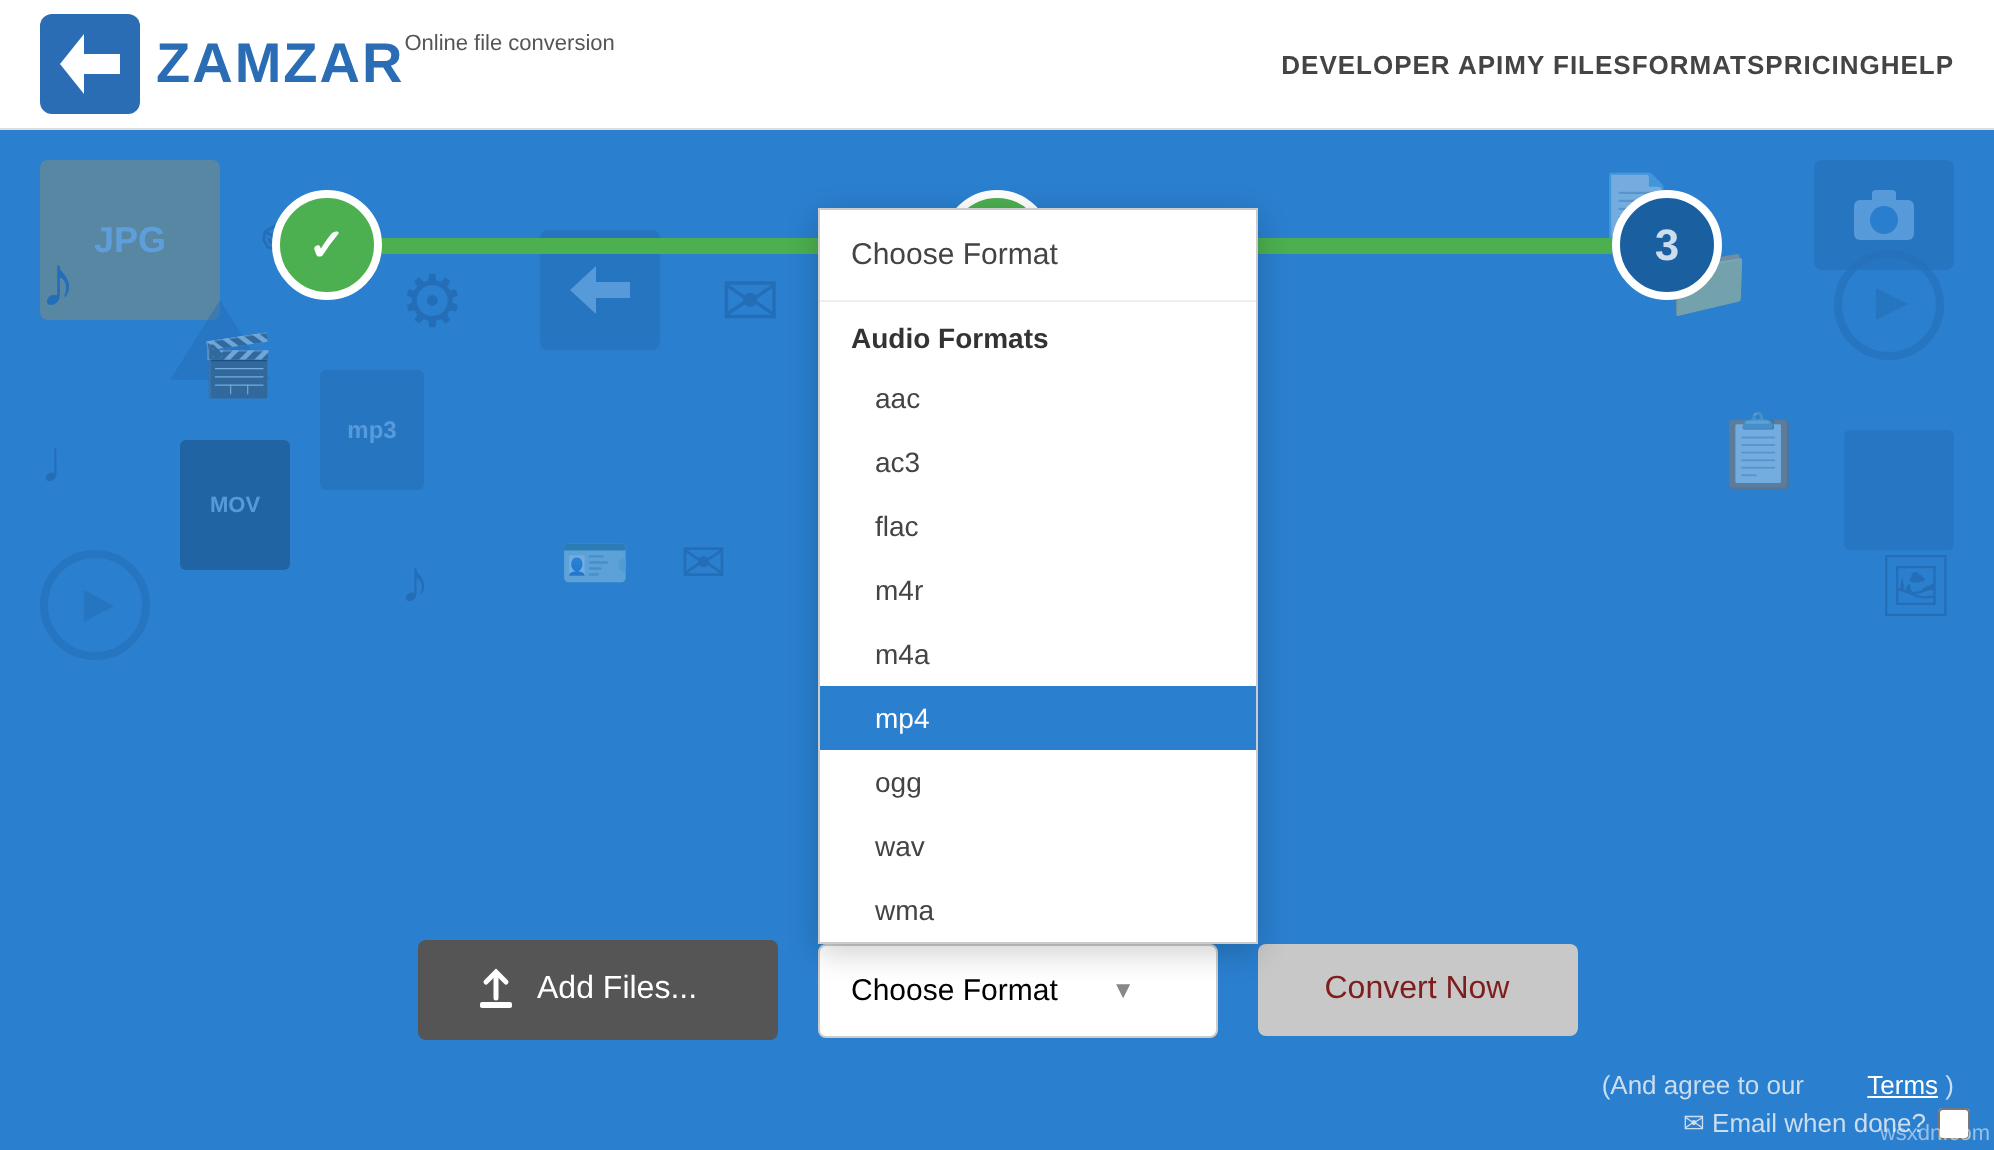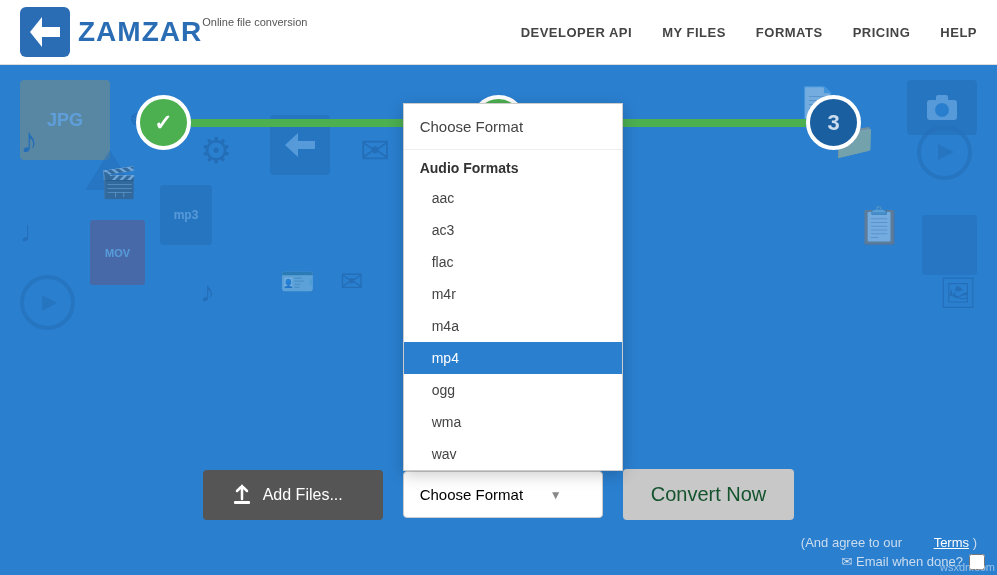--- a/index.html
+++ b/index.html
@@ -35,21 +35,20 @@
       font-weight: bold;
       color: #2a6db5;
       letter-spacing: 1px;
     }
     .logo-tagline {
       font-size: 11px;
       color: #555;
     }
     .nav {
       display: flex;
-      gap: 30px;
       padding-left: 10px;
     }
     .nav-item {
       font-size: 13px;
       color: #444;
       cursor: pointer;
       font-weight: bold;
       text-transform: uppercase;
       letter-spacing: 0.5px;
     }
@@ -152,24 +151,24 @@
       align-items: center;
       justify-content: space-between;
     }
     .format-select-btn .arrow {
       color: #888;
       font-size: 12px;
     }
 
     .convert-btn {
       background: #c8c8c8;
-      color: #14532d;
+      color: #7f1d1d;
       border: none;
       padding: 14px 28px;
-      font-size: 20px;
+      font-size: 16px;
       border-radius: 4px;
       cursor: pointer;
       min-width: 160px;
     }
 
     
     .dropdown {
       position: absolute;
       bottom: 100%;
       left: 0;
@@ -322,21 +321,21 @@
     <div style="position:absolute; top:55px; right:120px; font-size:36px; color:#1a5090;">📁</div>
 
     <div style="position:absolute; top:20px; right:160px; font-size:30px; color:#1a5090;">📄</div>
 
     <div style="position:absolute; top:120px; left:160px; width:52px; height:60px; background:#1a5090; border-radius:3px; opacity:0.6; display:flex; align-items:center; justify-content:center;">
       <span style="color:white; font-size:12px; font-weight:bold;">mp3</span>
     </div>
 
     <div style="position:absolute; top:150px; left:20px; font-size:30px; color:#1a5090;">♩</div>
 
-    <div style="position:absolute; top:155px; left:90px; width:55px; height:65px; background:#b91c1c; border-radius:3px; opacity:0.6; display:flex; align-items:center; justify-content:center;">
+    <div style="position:absolute; top:155px; left:90px; width:55px; height:65px; background:#000000; border-radius:3px; opacity:0.6; display:flex; align-items:center; justify-content:center;">
       <span style="color:white; font-size:11px; font-weight:bold;">MOV</span>
     </div>
 
     <div style="position:absolute; top:210px; left:20px; width:55px; height:55px; border:4px solid #1a5090; border-radius:50%; opacity:0.6; display:flex; align-items:center; justify-content:center;">
       <svg width="22" height="22" viewBox="0 0 22 22">
           <polygon points="5,3 20,11 5,19" fill="#1a5090"></polygon>
         </svg>
     </div>
 
     <div style="position:absolute; top:150px; right:20px; width:55px; height:60px; background:#1a5090; border-radius:3px; opacity:0.5;"></div>
@@ -377,22 +376,22 @@
       <div class="dropdown">
         <div class="dropdown-title">Choose Format</div>
         <div class="dropdown-section-header">Audio Formats</div>
         <div class="dropdown-item">aac</div>
         <div class="dropdown-item">ac3</div>
         <div class="dropdown-item">flac</div>
         <div class="dropdown-item">m4r</div>
         <div class="dropdown-item">m4a</div>
         <div class="dropdown-item selected">mp4</div>
         <div class="dropdown-item">ogg</div>
+        <div class="dropdown-item">wav</div>
         <div class="dropdown-item">wma</div>
-        <div class="dropdown-item">wav</div>
       </div>
 
       <button class="format-select-btn">
         <span>Choose Format</span>
         <span class="arrow">▼</span>
       </button>
     </div>
 
     <button class="convert-btn">
       <span>Convert Now</span>

